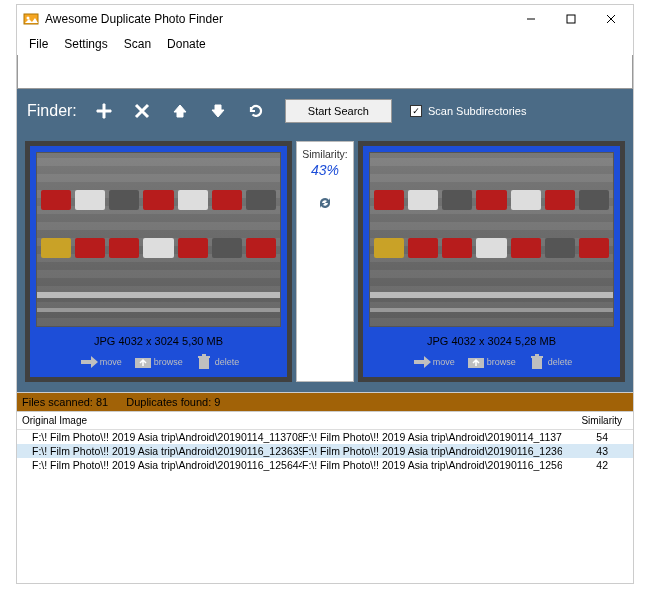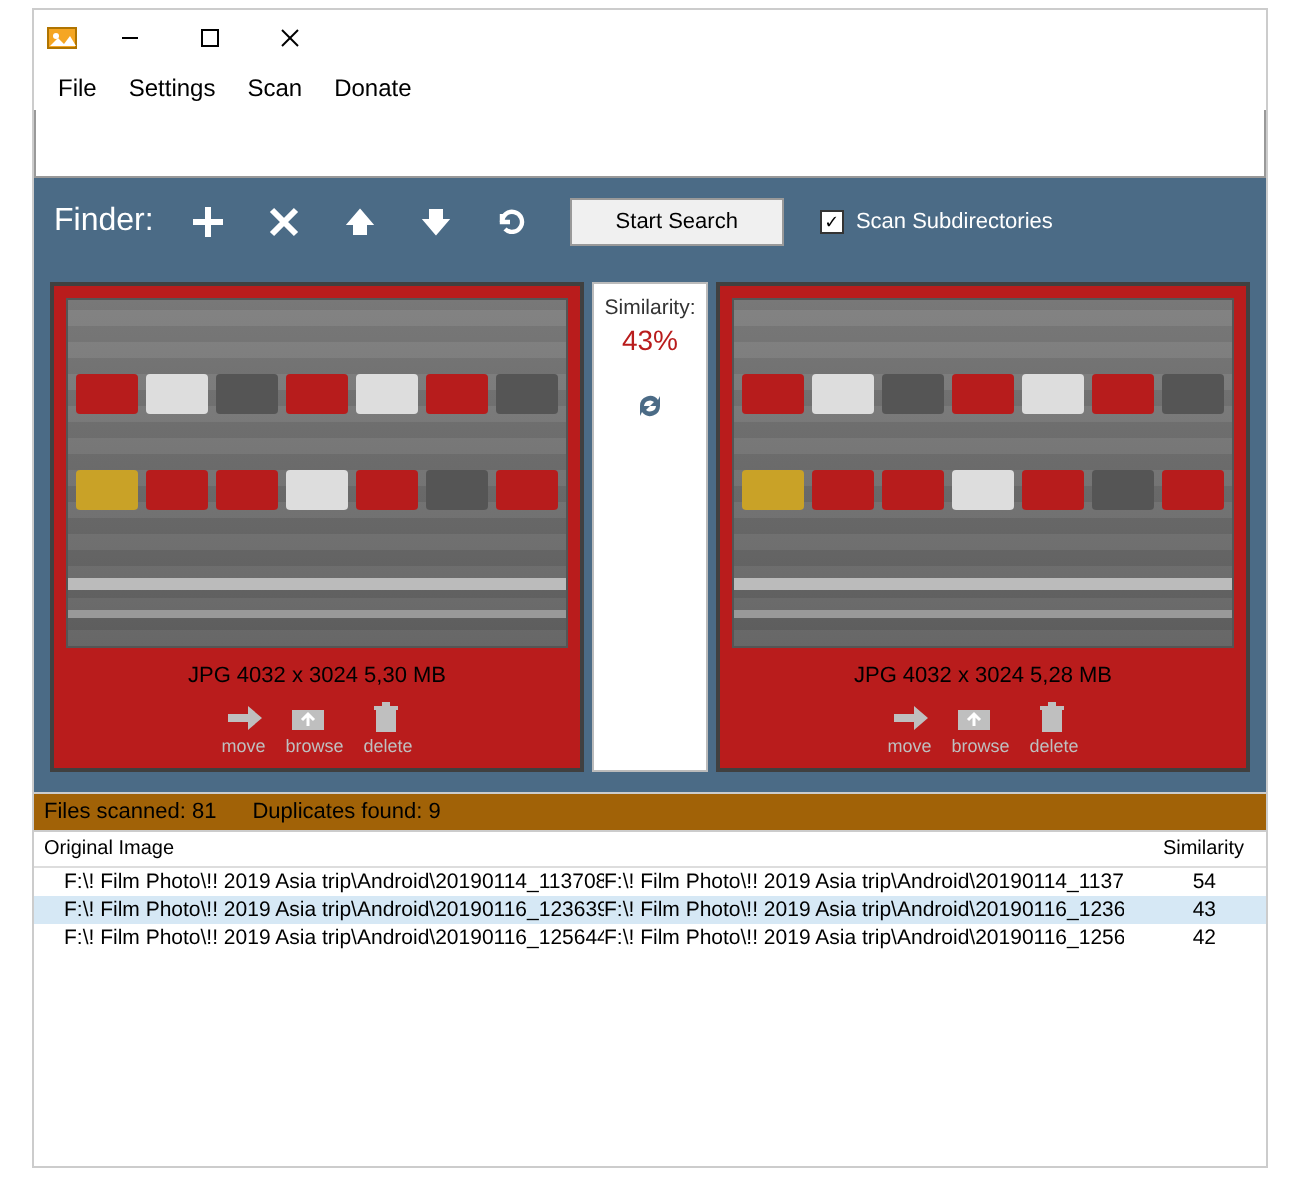--- a/index.html
+++ b/index.html
@@ -16,41 +16,41 @@
   .pathbar { background: #0a64c8; color: #fff; font-size: 11px; padding: 1px 4px; height: 15px; }
   .whitespace { background: #fff; height: 34px; border: 1px solid #999; border-top: none; margin: 0 0; }
   .toolbar { background: #4b6b86; display: flex; align-items: center; padding: 8px 10px; gap: 8px; height: 44px; }
   .toolbar .label { color: #fff; font-size: 16px; font-weight: 400; margin-right: 4px; }
   .tbicon { width: 22px; height: 22px; display: flex; align-items: center; justify-content: center; margin: 0 4px; }
   .tbicon svg { fill: #fff; stroke: #fff; }
   .startbtn { background: #f0f0f0; border: 1px solid #999; font-size: 11px; padding: 5px 22px; margin-left: 6px; }
   .scansub { display: flex; align-items: center; color: #fff; font-size: 11px; margin-left: 10px; }
   .scansub .chk { width: 12px; height: 12px; background: #fff; border: 1px solid #333; margin-right: 6px; display:flex; align-items:center; justify-content:center; font-size:9px; color:#000; line-height:1;}
   .comparison { background: #4b6b86; display: flex; padding: 8px 8px 10px; gap: 4px; }
-  .panel { background: #b91c1c; flex: 1; display: flex; flex-direction: column; align-items: center; padding: 6px; border: 2px solid #404040; }
+  .panel { background: #1d4ed8; flex: 1; display: flex; flex-direction: column; align-items: center; padding: 6px; border: 5px solid #404040; }
   .photobox { width: 100%; height: 175px; background: #888; border: 1px solid #555; position: relative; overflow:hidden; }
   .photobox .scene { position:absolute; inset:0; background:
     linear-gradient(0deg, rgba(40,40,40,0.2), rgba(200,200,200,0.15)),
     repeating-linear-gradient(0deg, #777 0 8px, #6a6a6a 8px 16px);
   }
   .photobox .row { position:absolute; left:0; right:0; height:30px; display:flex; gap:4px; padding:0 4px; align-items:center;}
   .photobox .row.top { top:32px; }
   .photobox .row.mid { top:80px; }
   .photobox .car { flex:1; height:20px; border-radius:2px; }
   .car.r{background:#b71c1c;} .car.w{background:#ddd;} .car.g{background:#555;} .car.y{background:#c9a227;}
   .photobox .railing{position:absolute; bottom:28px; left:0; right:0; height:6px; background:#bbb;}
   .photobox .railing2{position:absolute; bottom:14px; left:0; right:0; height:4px; background:#999;}
   .metaline { font-size: 11px; color: #000; margin: 8px 0 4px; }
   .imgactions { display: flex; gap: 10px; margin-top: 2px; }
-  .imgactions .act { display:flex; flex-direction:column; align-items:flex-start; font-size:9px; color:#bfbfbf; }
+  .imgactions .act { display:flex; flex-direction:row; align-items:center; font-size:9px; color:#bfbfbf; }
   .imgactions .act .icn { width:22px; height:18px; display:flex; align-items:center; justify-content:center; }
   .imgactions .act .icn svg{ fill:#bfbfbf; }
   .midcol { width: 58px; background: #fff; display: flex; flex-direction: column; align-items: center; padding-top: 6px; border:1px solid #bbb;}
   .midcol .slabel { font-size: 10.5px; color: #333; }
-  .midcol .sperc { font-size: 14px; color: #b91c1c; margin: 2px 0 16px; }
+  .midcol .sperc { font-size: 14px; color: #1d4ed8; margin: 2px 0 16px; font-style: italic; }
   .midcol .refresh svg { fill:#4b6b86; }
   .statusbar { background:#a16207; border-top:1px solid #ccc; border-bottom:1px solid #ccc; font-size:11px; padding: 3px 5px; display:flex; gap:18px;}
   .resulthdr { display:flex; font-size:10px; padding: 3px 5px; border-bottom:1px solid #ddd; background:#fff;}
   .resulthdr .col-o { width: 280px; }
   .resulthdr .col-d { width: 260px; }
   .resulthdr .col-s { flex:1; text-align:right; padding-right:6px;}
   .resultrows { font-size: 10.5px; }
   .resultrow { display:flex; padding: 1px 5px; }
   .resultrow.sel { background:#d6e8f5; }
   .resultrow .c-o { width: 280px; padding-left: 10px; white-space:nowrap; overflow:hidden;}
@@ -62,20 +62,21 @@
 
 <div class="window">
   <div class="titlebar">
     <span class="app-icon">
       <svg width="16" height="16" viewBox="0 0 16 16">
           <rect x="1" y="3" width="14" height="10" fill="#f5a623" stroke="#b07400"></rect>
           <circle cx="5" cy="7" r="1.5" fill="#fff"></circle>
           <path d="M2 12 L6 8 L9 11 L12 7 L15 12 Z" fill="#fff"></path>
         </svg>
     </span>
+    <span class="title">Awesome Duplicate Photo Finder</span>
     <div class="winbtns">
       <div class="winbtn">
           <svg width="10" height="10">
             <line x1="1" y1="5" x2="9" y2="5"></line>
           </svg>
         </div>
       <div class="winbtn">
           <svg width="10" height="10">
             <rect x="1" y="1" width="8" height="8"></rect>
           </svg>

